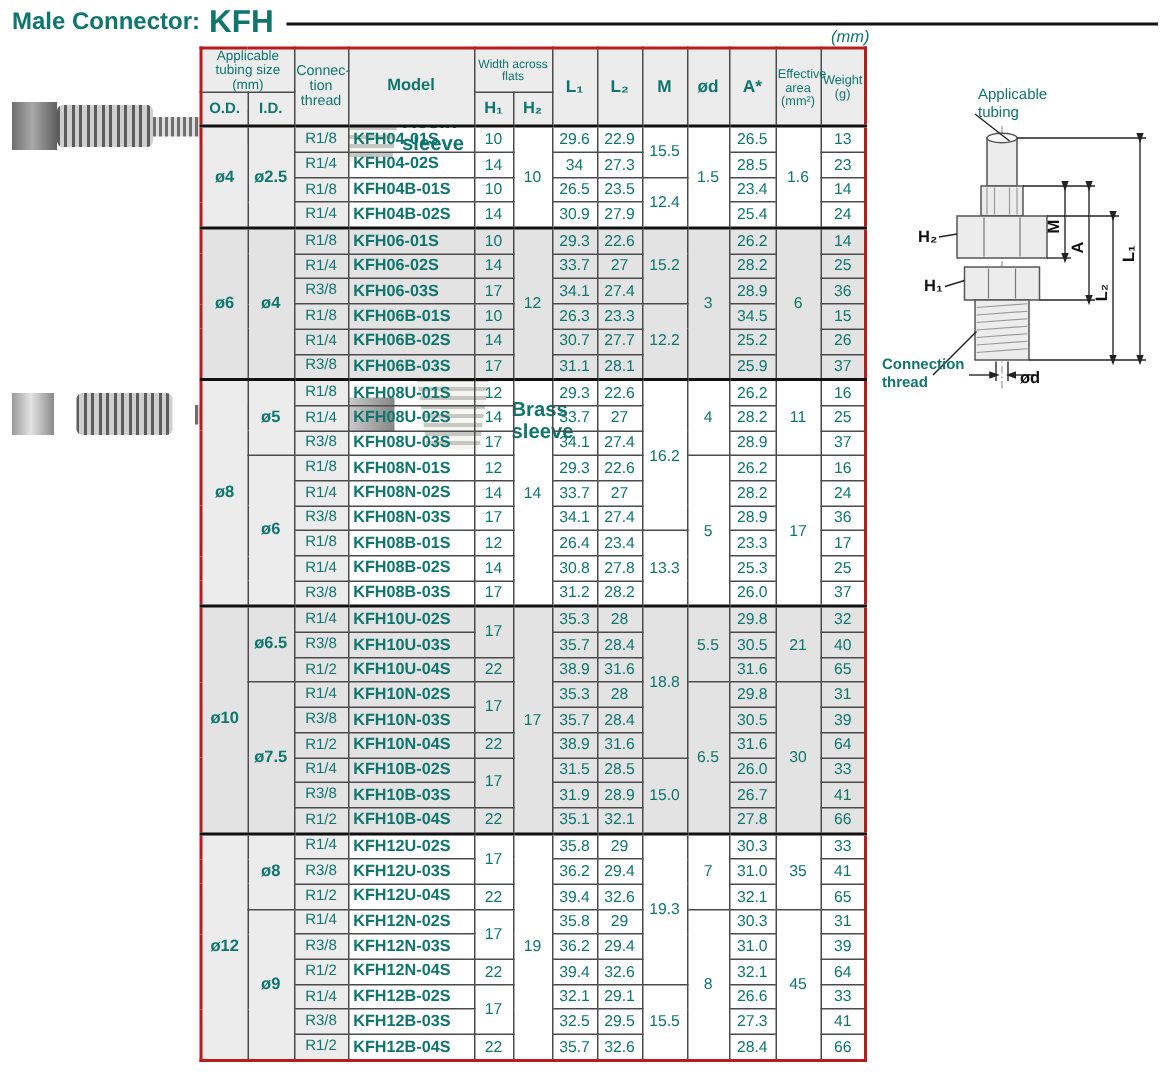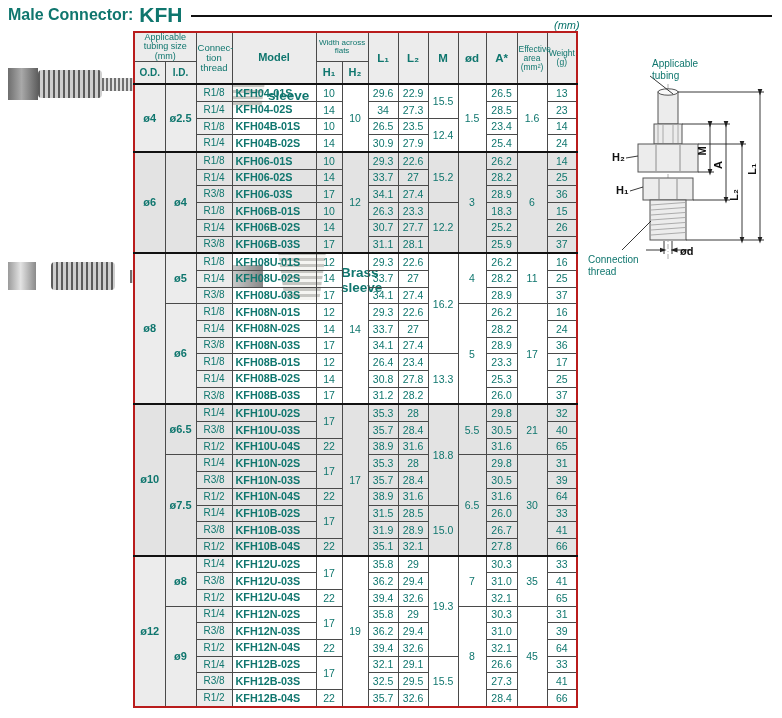--- a/index.html
+++ b/index.html
@@ -49,21 +49,21 @@
   tr.shaded td{background:#e3e3e3;}
   tr.gstart td{border-top:2px solid #111;}
 
   .footnote{position:absolute;left:133px;top:701px;width:443px;text-align:right;font-size:10.5px;}
 
   
   .diagram{position:absolute;left:588px;top:54px;width:194px;height:230px;}
   .diagram svg{position:absolute;left:0;top:0;}
   .dlabel{position:absolute;font-size:10px;line-height:1.15;}
   .lbl-tubing{left:64px;top:4px;width:72px;}
-  .lbl-thread{left:0px;top:200px;width:80px;}
+  .lbl-thread{left:0px;top:184px;width:80px;font-weight:bold;}
 </style>
 </head>
 <body>
 
 <div id="page">
 
   <div class="titlebar">
     <span class="title-prefix">Male Connector:</span>
     <span class="title-model">KFH</span>
     <span class="title-rule"></span>
@@ -202,21 +202,21 @@
             <td class="c-num">28.9</td>
             <td class="c-num">36</td>
           </tr>
           <tr class="shaded">
             <td class="c-thread">R1/8</td>
             <td class="c-model">KFH06B-01S</td>
             <td class="c-num">10</td>
             <td class="c-num">26.3</td>
             <td class="c-num">23.3</td>
             <td class="c-num" rowspan="3">12.2</td>
-            <td class="c-num">18.3</td>
+            <td class="c-num">34.5</td>
             <td class="c-num">15</td>
           </tr>
           <tr class="shaded">
             <td class="c-thread">R1/4</td>
             <td class="c-model">KFH06B-02S</td>
             <td class="c-num">14</td>
             <td class="c-num">30.7</td>
             <td class="c-num">27.7</td>
             <td class="c-num">25.2</td>
             <td class="c-num">26</td>

